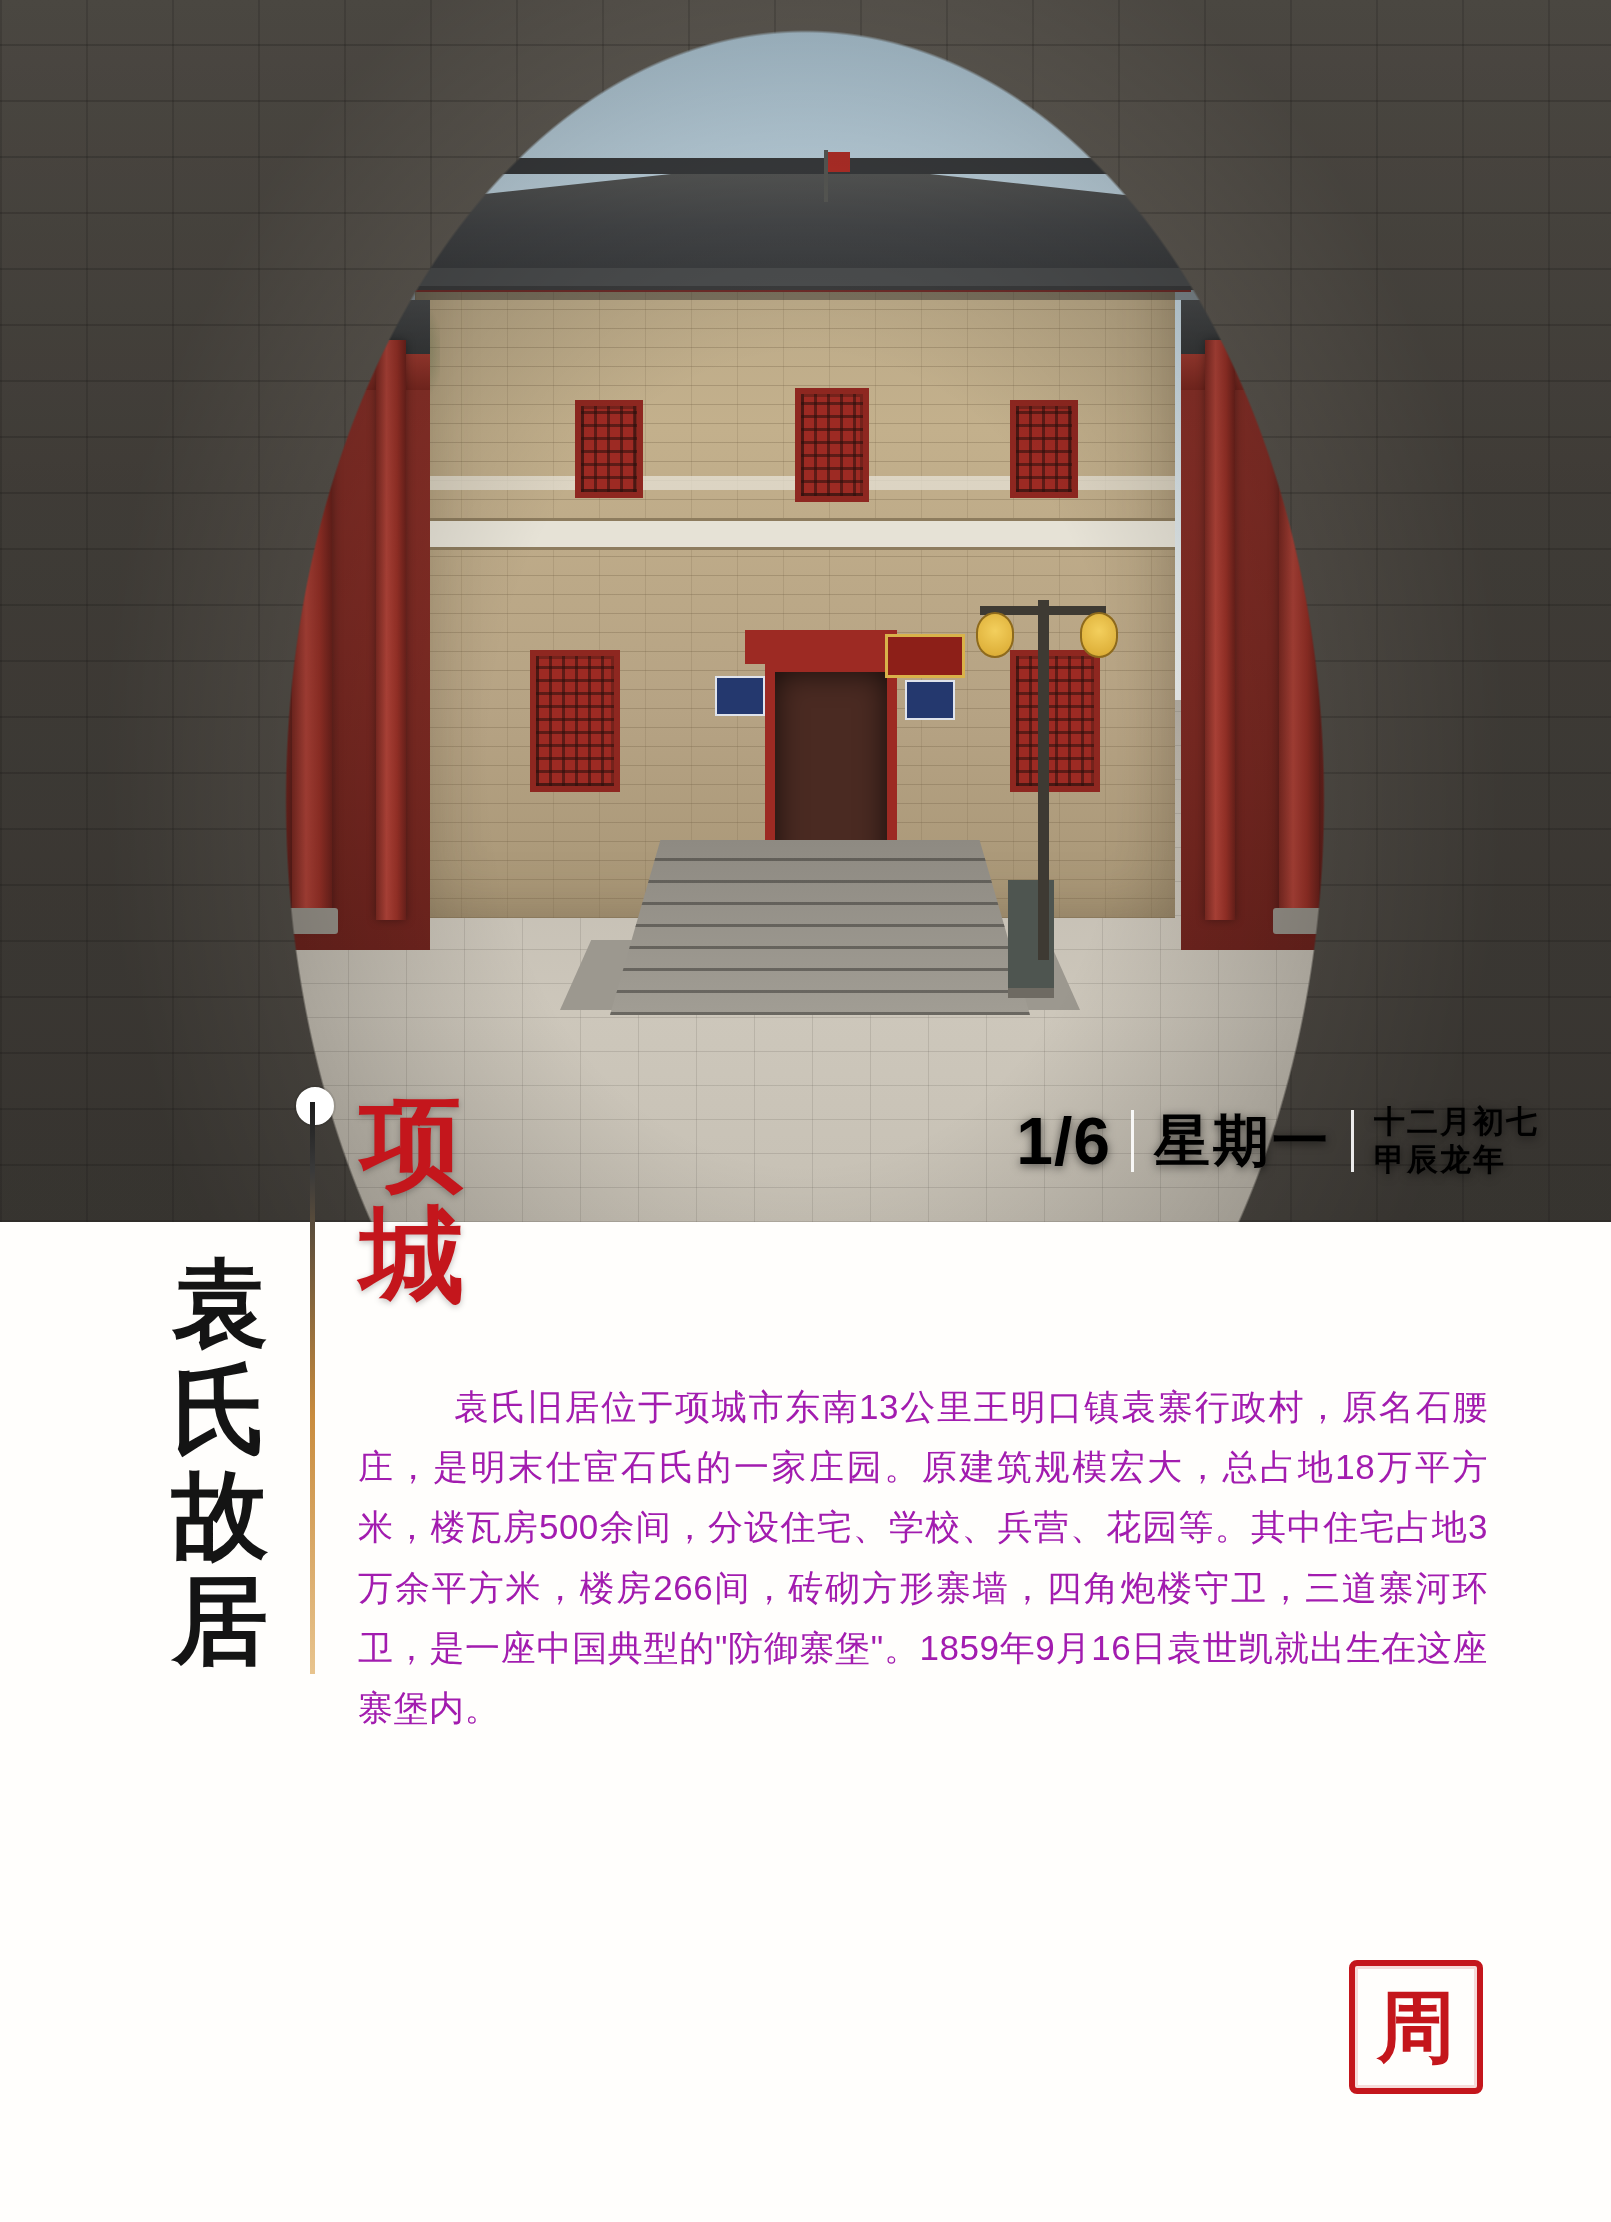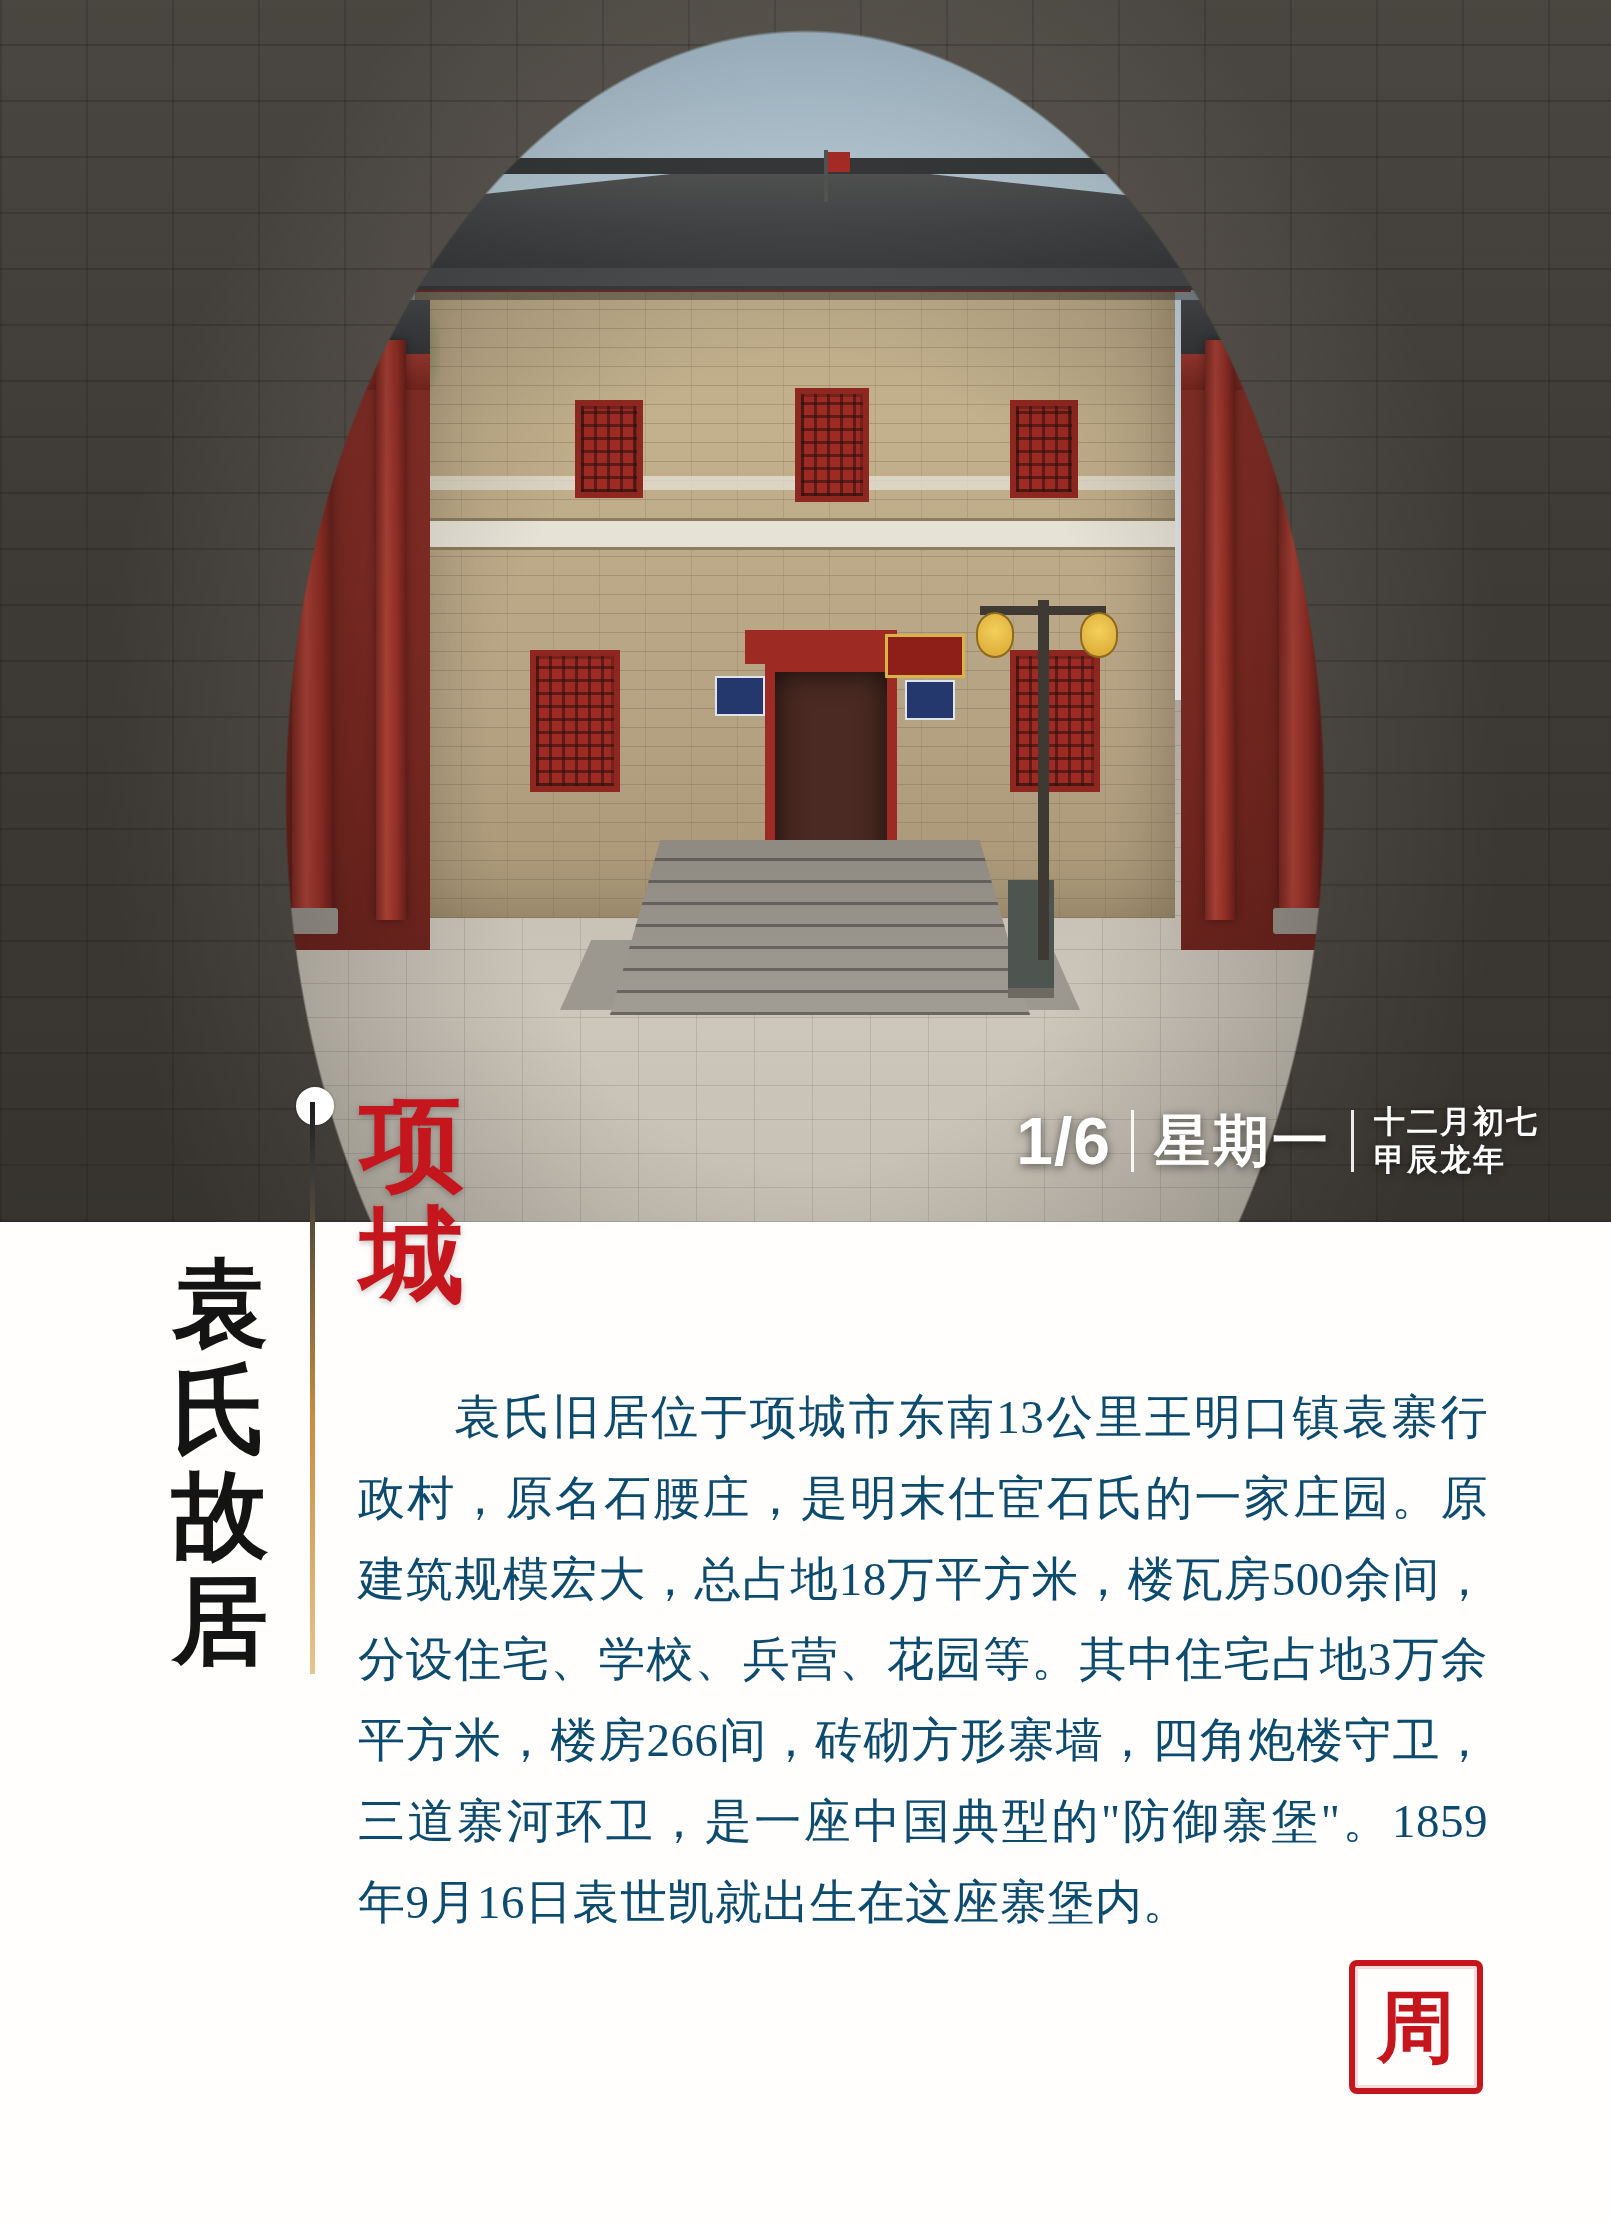--- a/index.html
+++ b/index.html
@@ -312,21 +312,21 @@
     background: radial-gradient(circle at 40% 40%, rgba(60,92,48,.9), rgba(44,70,36,0) 70%);
   }
 
   
   .datebar {
     position: absolute;
     left: 0;
     top: 1095px;
     width: 1611px;
     height: 128px;
-    color: #ffffff;
+    color: #000000;
     pointer-events: none;
   }
   .date-wrap {
     position: absolute;
     right: 72px;
     top: 8px;
     display: flex;
     align-items: center;
     gap: 0;
     text-shadow: 0 2px 10px rgba(0,0,0,.55);
@@ -420,24 +420,24 @@
     letter-spacing: 0;
     text-align: center;
   }
   .vtitle span { display: block; }
 
   .body-text {
     position: absolute;
     left: 358px;
     top: 155px;
     width: 1130px;
-    font-family: Liberation Serif, serif;
-    font-size: 47px;
+    font-family: Liberation Sans, sans-serif;
+    font-size: 35px;
     line-height: 1.72;
-    color: #0c4a6e;
+    color: #a21caf;
     text-align: justify;
     text-indent: 96px;
     letter-spacing: 0.5px;
   }
 
   .seal {
     position: absolute;
     right: 128px;
     bottom: 128px;
     width: 122px;

